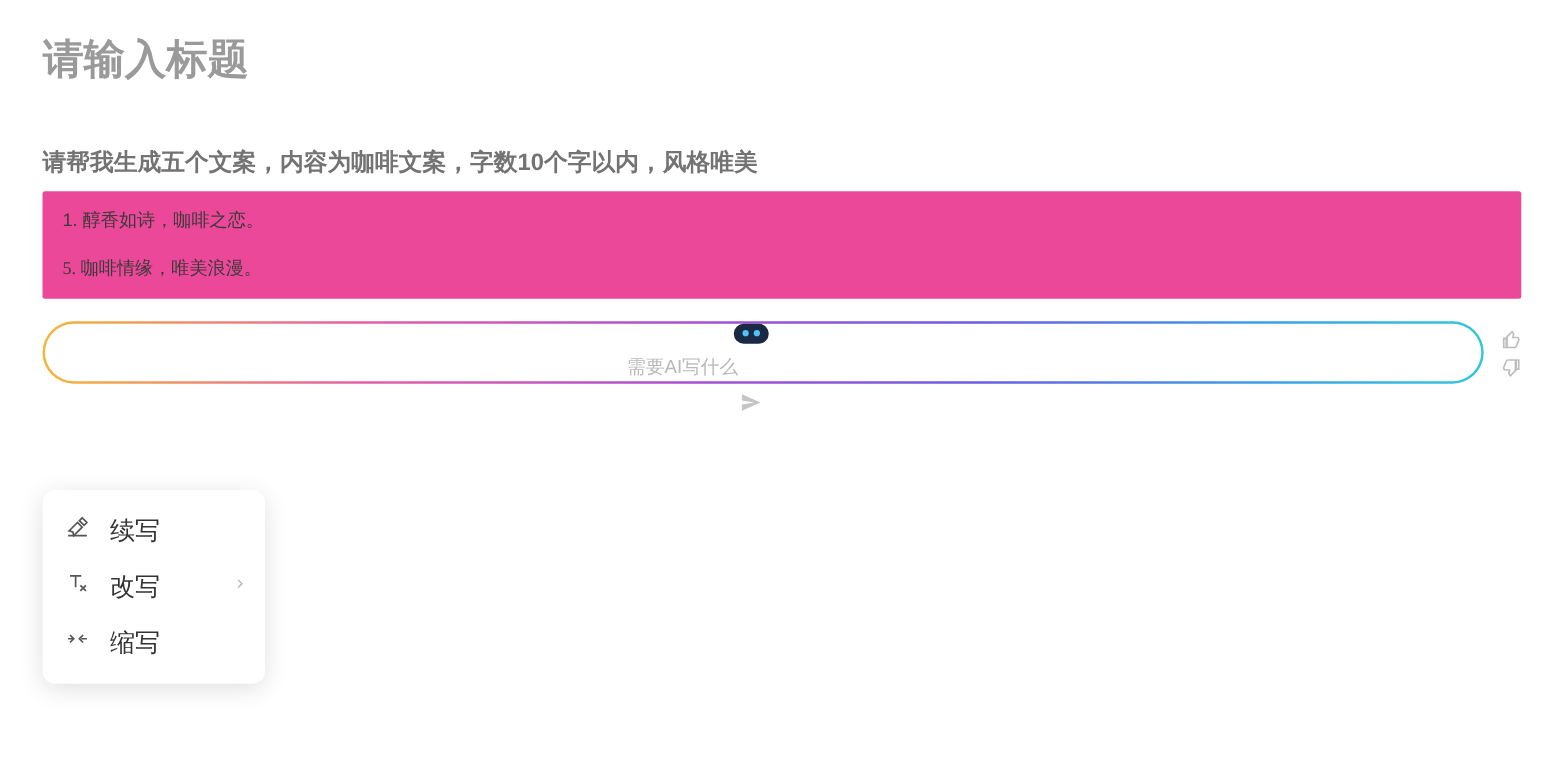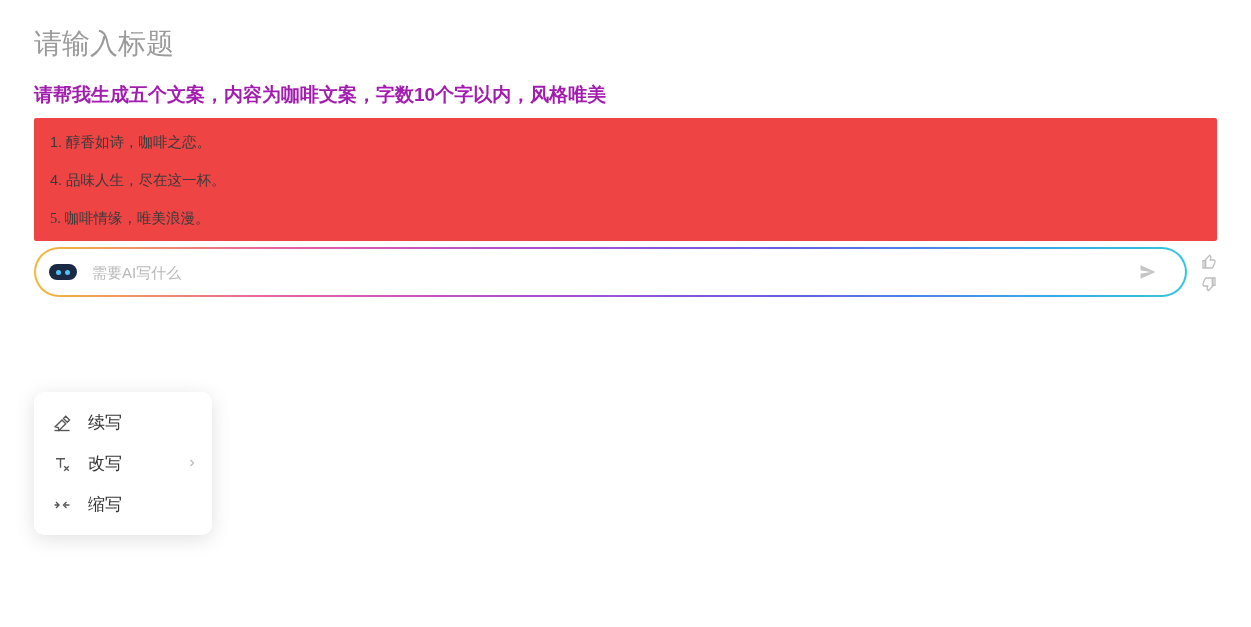--- a/index.html
+++ b/index.html
@@ -5,41 +5,42 @@
 * { margin: 0; padding: 0; box-sizing: border-box; }
 body {
   font-family: -apple-system, BlinkMacSystemFont, "Segoe UI", "PingFang SC", "Microsoft YaHei", sans-serif;
   background: #fff;
   width: 1251px;
   height: 627px;
   padding: 28px 34px;
   position: relative;
 }
 .title-input {
-  font-size: 28px;
-  font-weight: 400;
+  font-size: 33px;
+  font-weight: 700;
   color: #8b5cf6;
   border: none;
   outline: none;
   width: 100%;
   margin-bottom: 22px;
   background: transparent;
 }
 .title-input::placeholder { color: #9a9a9a; }
 .prompt-text {
   font-size: 19px;
   font-weight: 700;
-  color: #a21caf;
+  color: #737373;
   margin-bottom: 10px;
+  margin-top: 29px;
 }
 .response-box {
-  background: #ef4444;
+  background: #ec4899;
   border-radius: 2px;
   padding: 14px 16px 12px 16px;
-  margin-bottom: 6px;
+  margin-bottom: 18px;
 }
 .response-line {
   font-size: 14.5px;
   color: #3a3a3a;
   line-height: 1.5;
   margin-bottom: 16px;
 }
 .response-line:last-child { margin-bottom: 0; font-family: Liberation Serif, serif; }
 .input-row {
   display: flex;
@@ -54,20 +55,21 @@
   background: linear-gradient(90deg,#f3b83a 0%,#e85da4 22%,#a84fd4 45%,#6a5ce6 65%,#3aa0e8 85%,#35c7d9 100%);
 }
 .chat-inner {
   background: #fff;
   border-radius: 24px;
   height: 46px;
   display: flex;
   align-items: center;
   padding: 0 27px 0 8px;
   gap: 10px;
+  flex-direction: column;
 }
 .bot-avatar {
   width: 38px;
   height: 32px;
   display: flex;
   align-items: center;
   justify-content: center;
   position: relative;
 }
 .bot-face {
@@ -122,25 +124,25 @@
   left: 34px;
   top: 392px;
   width: 178px;
   background: #fff;
   border-radius: 10px;
   box-shadow: 0 4px 20px rgba(0,0,0,0.12);
   padding: 10px 0;
 }
 .action-item {
   display: flex;
-  align-items: center;
+  align-items: flex-start;
   padding: 9px 18px;
   gap: 16px;
   cursor: pointer;
-  font-size: 17px;
+  font-size: 20px;
   color: #333;
   position: relative;
   font-family: Liberation Serif, serif;
 }
 .action-icon {
   width: 20px;
   height: 20px;
   display: flex;
   align-items: center;
   justify-content: center;
@@ -157,21 +159,20 @@
 <body>
 
 
 
 <input class="title-input" type="text" placeholder="请输入标题" style="">
 
 <div class="prompt-text">请帮我生成五个文案，内容为咖啡文案，字数10个字以内，风格唯美</div>
 
 <div class="response-box">
   <div class="response-line">1. 醇香如诗，咖啡之恋。</div>
-  <div class="response-line">4. 品味人生，尽在这一杯。</div>
   <div class="response-line">5. 咖啡情缘，唯美浪漫。</div>
 </div>
 
 <div class="input-row">
   <div class="chat-wrap">
     <div class="chat-inner">
       <div class="bot-avatar">
         <div class="bot-face">
             <div class="bot-eye"></div>
             <div class="bot-eye"></div>

